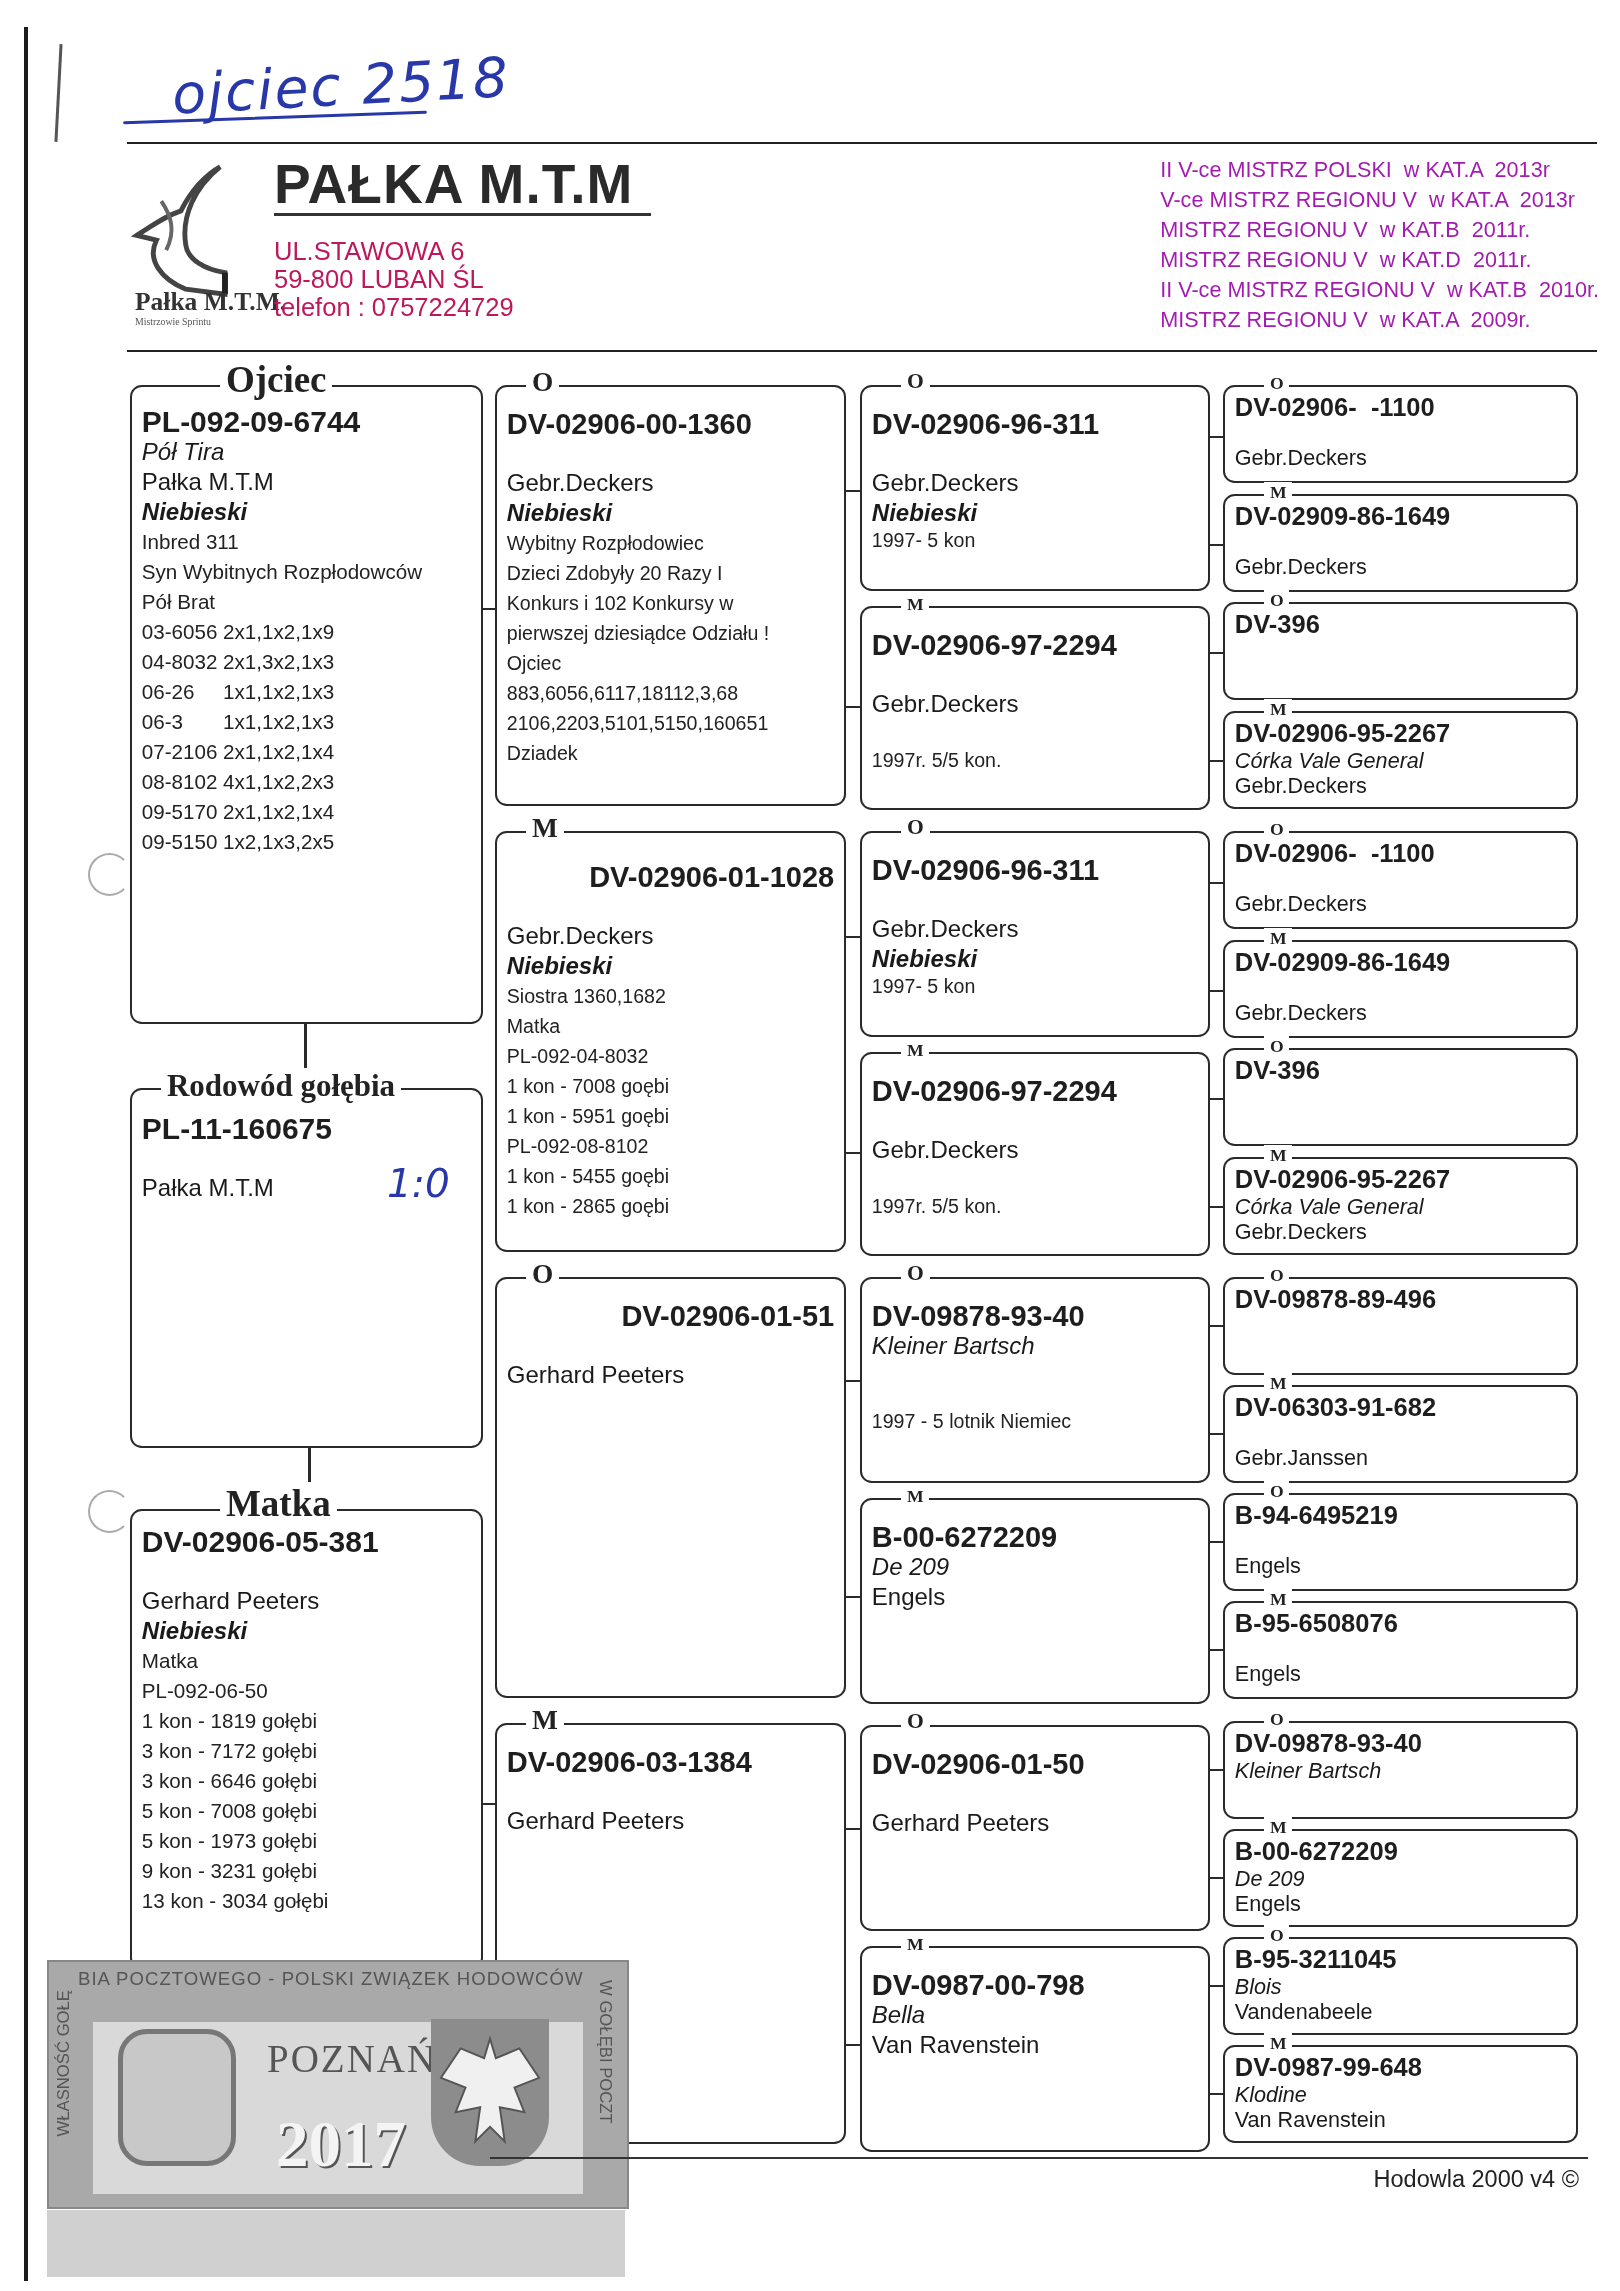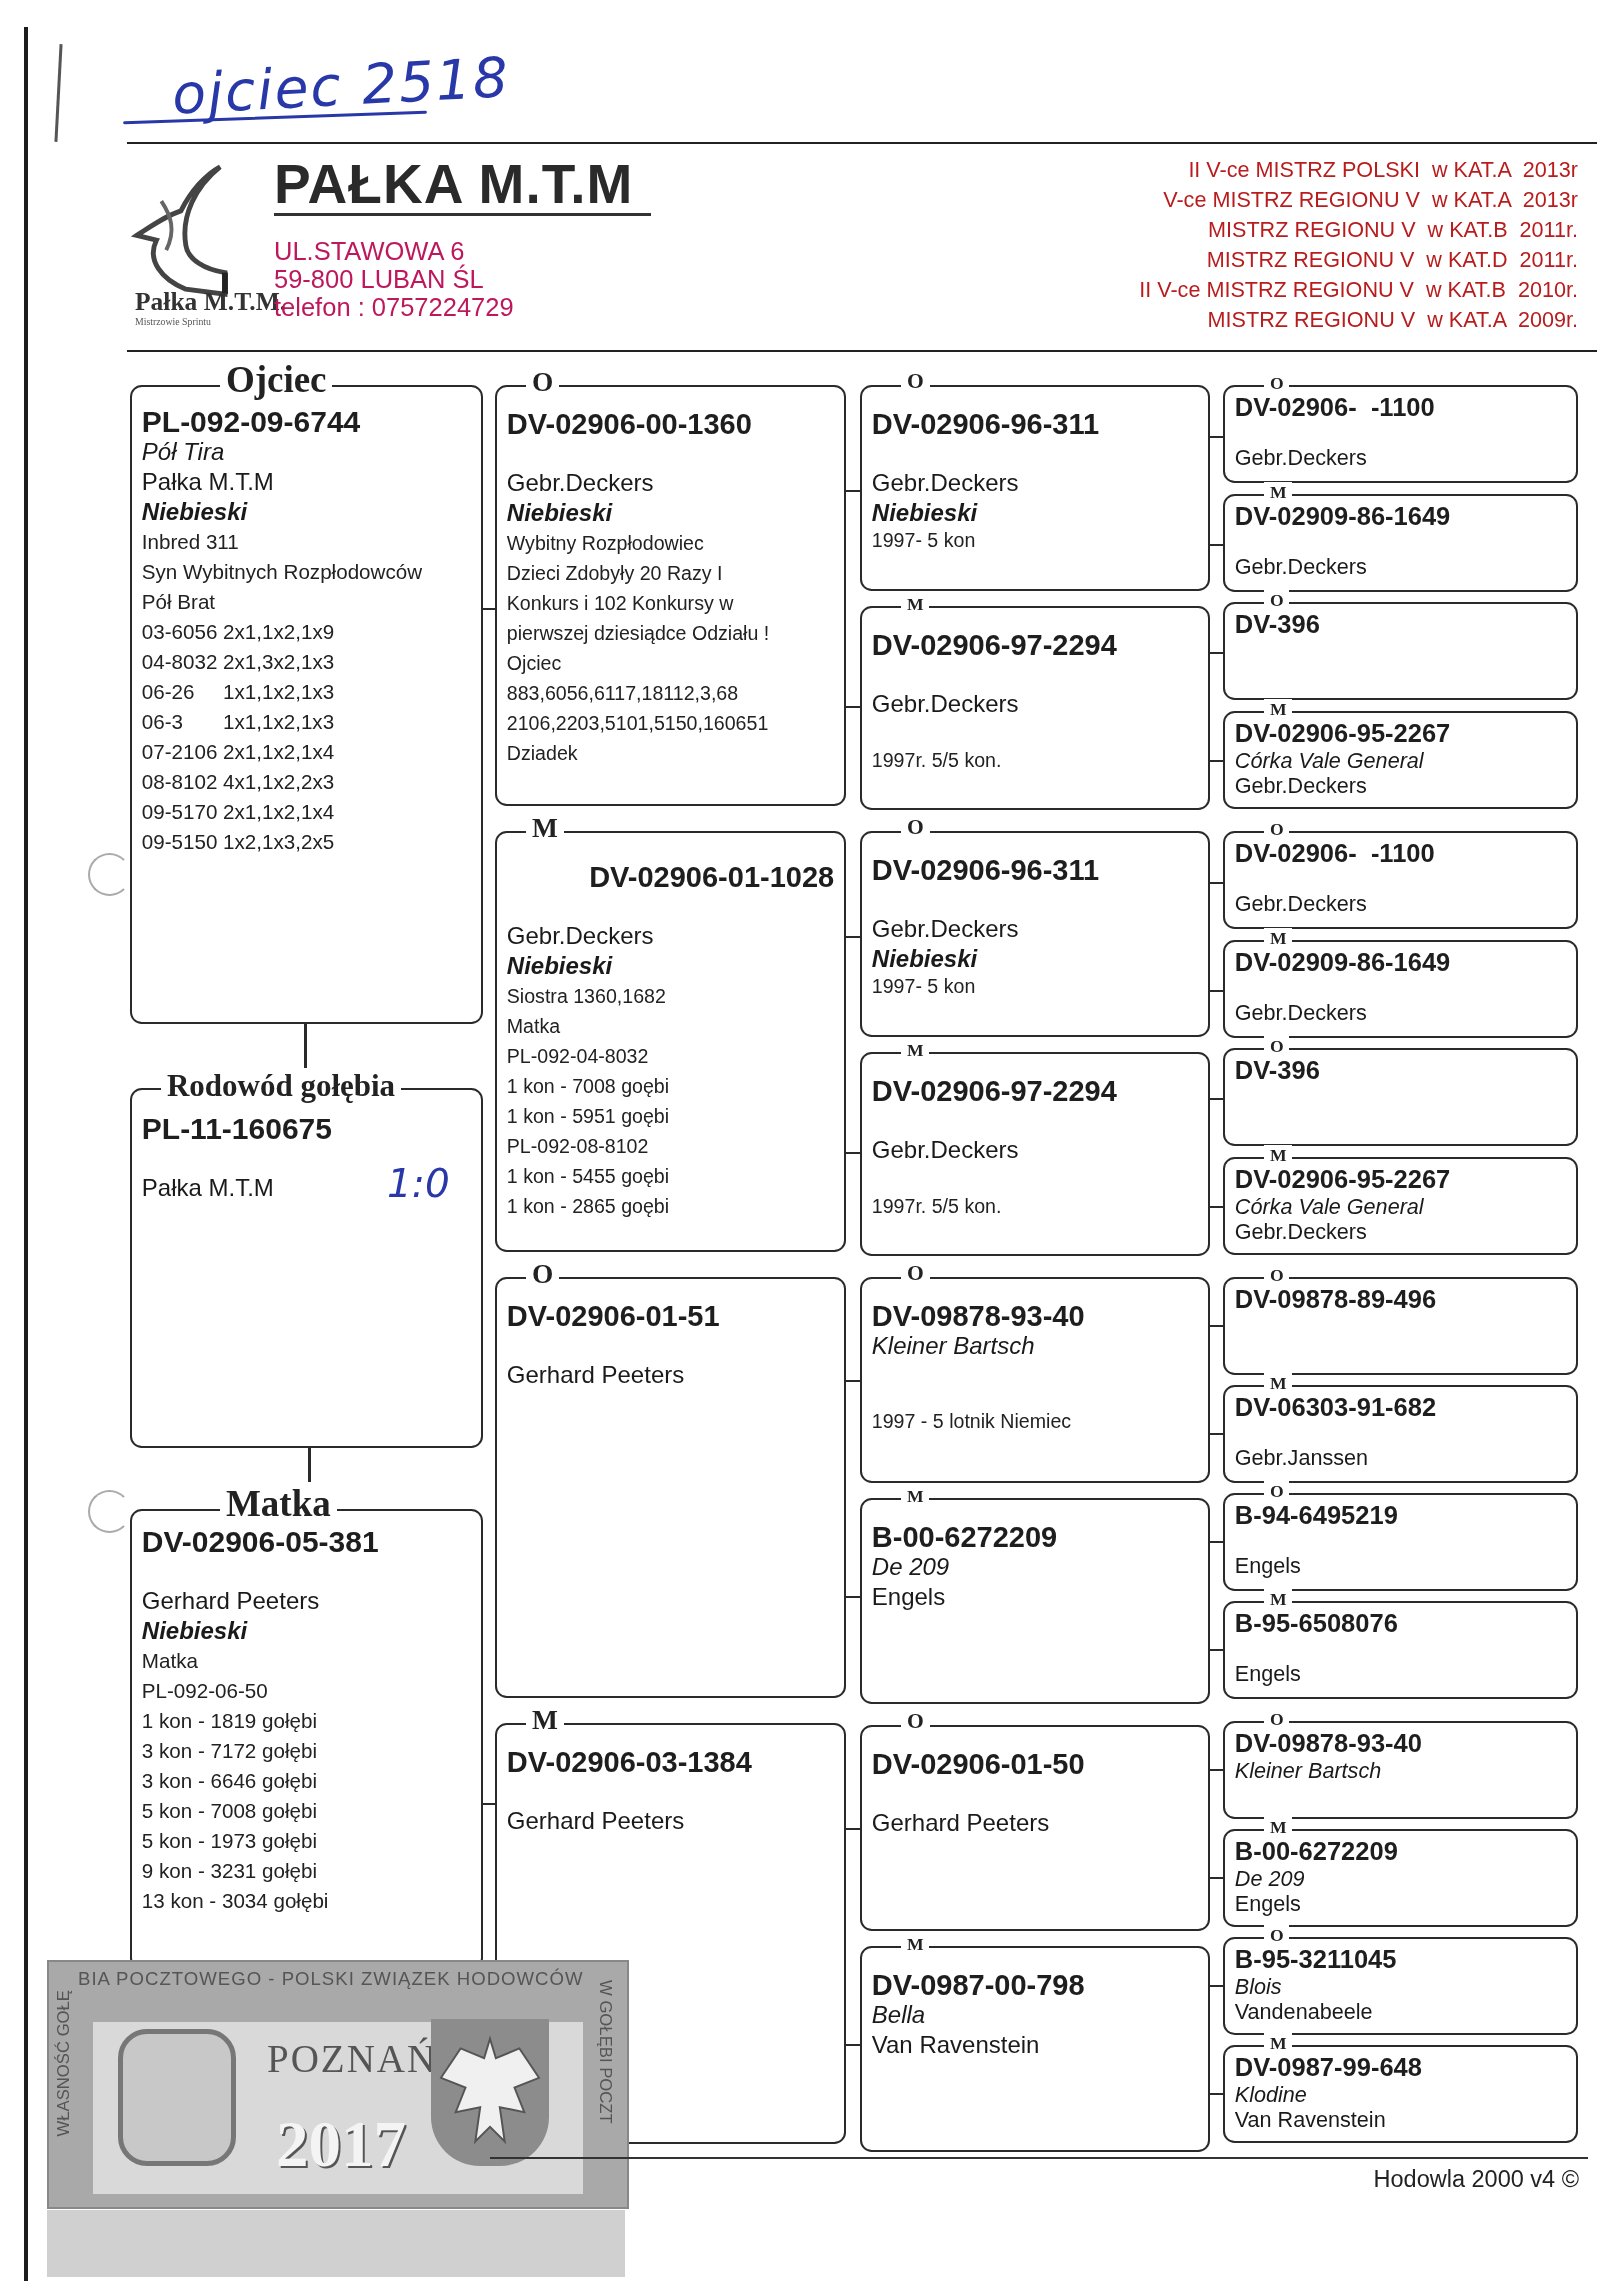--- a/index.html
+++ b/index.html
@@ -17,21 +17,21 @@
 
   
   .hdr-rule-top { left:127px; top:142px; width:1470px; height:2px; background:#222; }
   .hdr-rule-bot { left:127px; top:350px; width:1470px; height:2px; background:#222; }
   .logo { left:127px; top:157px; width:147px; height:142px; }
   .logo-caption { left:135px; top:287px; font-family:"Liberation Serif", serif; font-size:25.5px; font-weight:bold; color:#333; }
   .logo-sub { left:135px; top:316px; font-family:"Liberation Serif", serif; font-size:9.8px; color:#555; }
   .brand { left:274px; top:152px; font-size:55px; font-weight:bold; letter-spacing:1px; color:#2a2a2a; }
   .brand-rule { left:274px; top:213px; width:377px; height:2.9px; background:#333; }
   .addr { left:274px; top:237px; font-size:25.5px; line-height:28px; color:#be185d; }
-  .titles { right:42px; top:155px; text-align:right; font-size:21.6px; line-height:30px; color:#b91c1c; }
+  .titles { right:21px; top:155px; text-align:left; font-size:21.6px; line-height:30px; color:#a21caf; }
   .titles div { white-space:pre; }
 
   
   .box { position:absolute; border:2px solid #2a2a2a; border-radius:11.8px; background:#fff; box-sizing:border-box; padding:2px 9.8px; }
   .box .lbl { position:absolute; top:-19.6px; background:#fff; padding:0 5.9px;
               font-family:"Liberation Serif", serif; font-weight:bold; color:#222; }
   .lbl.big { font-size:37px; top:-29px; left:88px; }
   .lbl.mid { font-size:31px; top:-21.6px; left:29px; }
   .lbl.sm { font-size:21.6px; top:-17.6px; left:39px; }
   .lbl.xs { font-size:17.6px; top:-13.7px; left:39px; }
@@ -186,21 +186,21 @@
   <div class="note t20" style="line-height:30px;">PL-092-04-8032</div>
   <div class="note t20" style="line-height:30px;">1 kon - 7008 goębi</div>
   <div class="note t20" style="line-height:30px;">1 kon - 5951 goębi</div>
   <div class="note t20" style="line-height:30px;">PL-092-08-8102</div>
   <div class="note t20" style="line-height:30px;">1 kon - 5455 goębi</div>
   <div class="note t20" style="line-height:30px;">1 kon - 2865 goębi</div>
 </div>
 
 <div class="box" style="left:495px;top:1277px;width:351px;height:421px;">
   <span class="lbl mid" style="font-size:27.4px;top:-19.6px;">O</span>
-  <div class="ring r-m line" style="margin-top:19.6px;">DV-02906-01-51</div>
+  <div class="ring r-m line" style="margin-top:19.6px;text-align:right;">DV-02906-01-51</div>
   <div class="spacer"></div>
   <div class="t27 line">Gerhard Peeters</div>
 </div>
 
 <div class="box" style="left:495px;top:1723px;width:351px;height:421px;">
   <span class="lbl mid" style="font-size:27.4px;top:-19.6px;">M</span>
   <div class="ring r-m line" style="margin-top:19.6px;">DV-02906-03-1384</div>
   <div class="spacer"></div>
   <div class="t27 line">Gerhard Peeters</div>
 </div>

